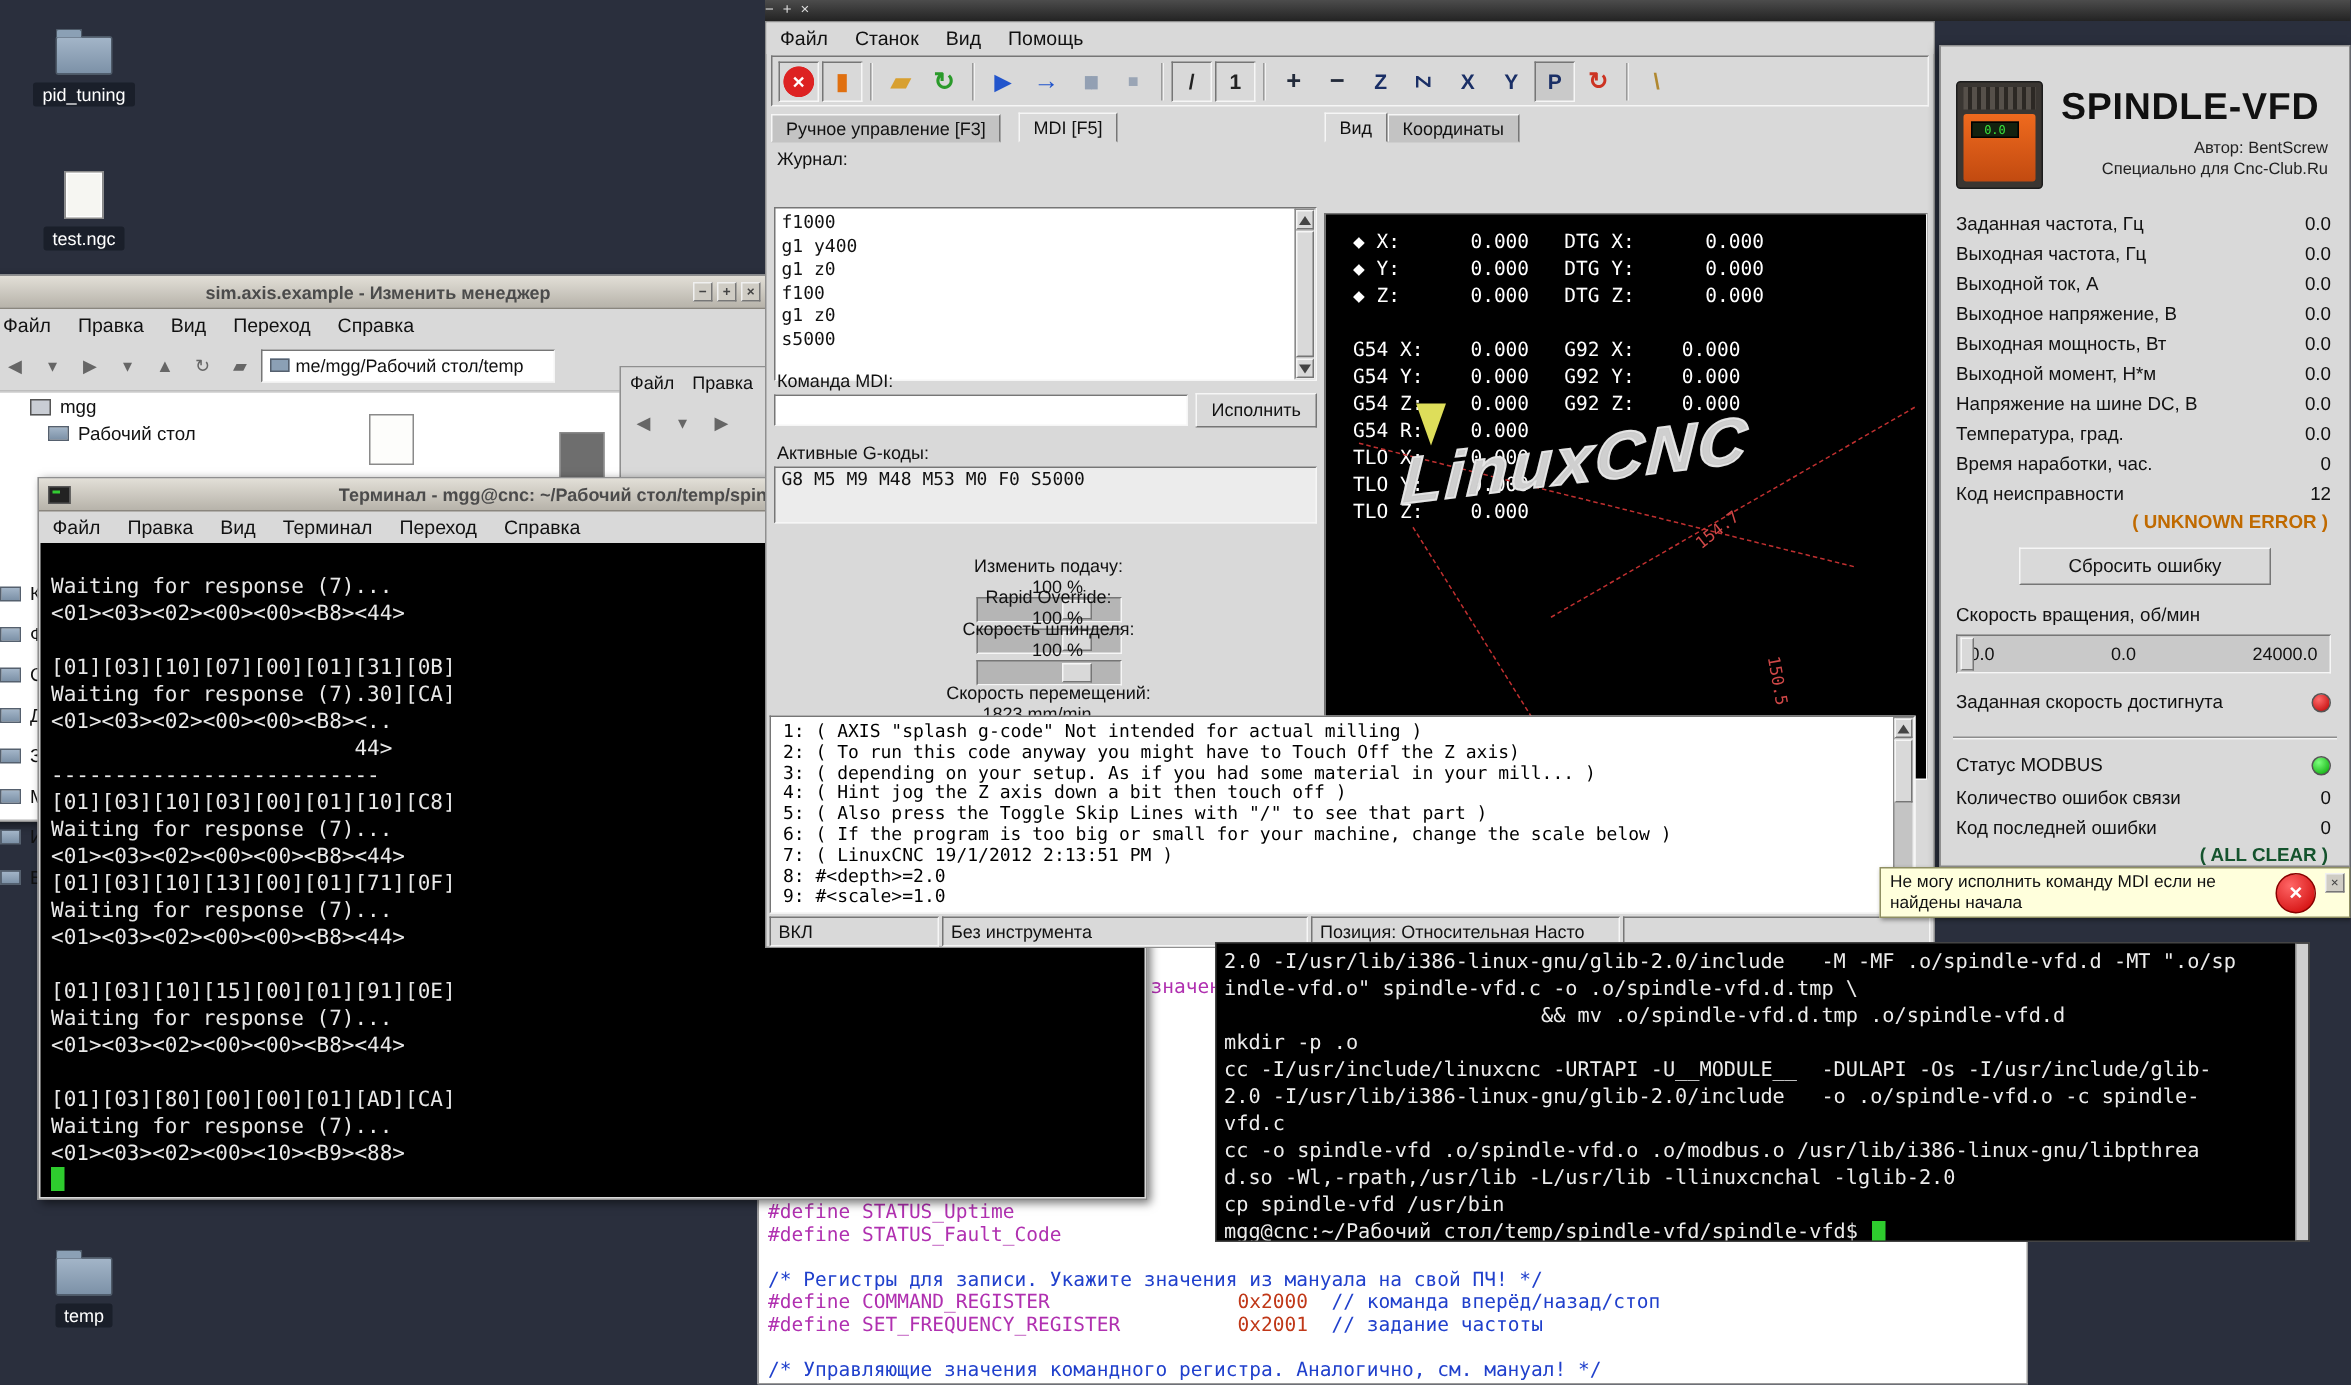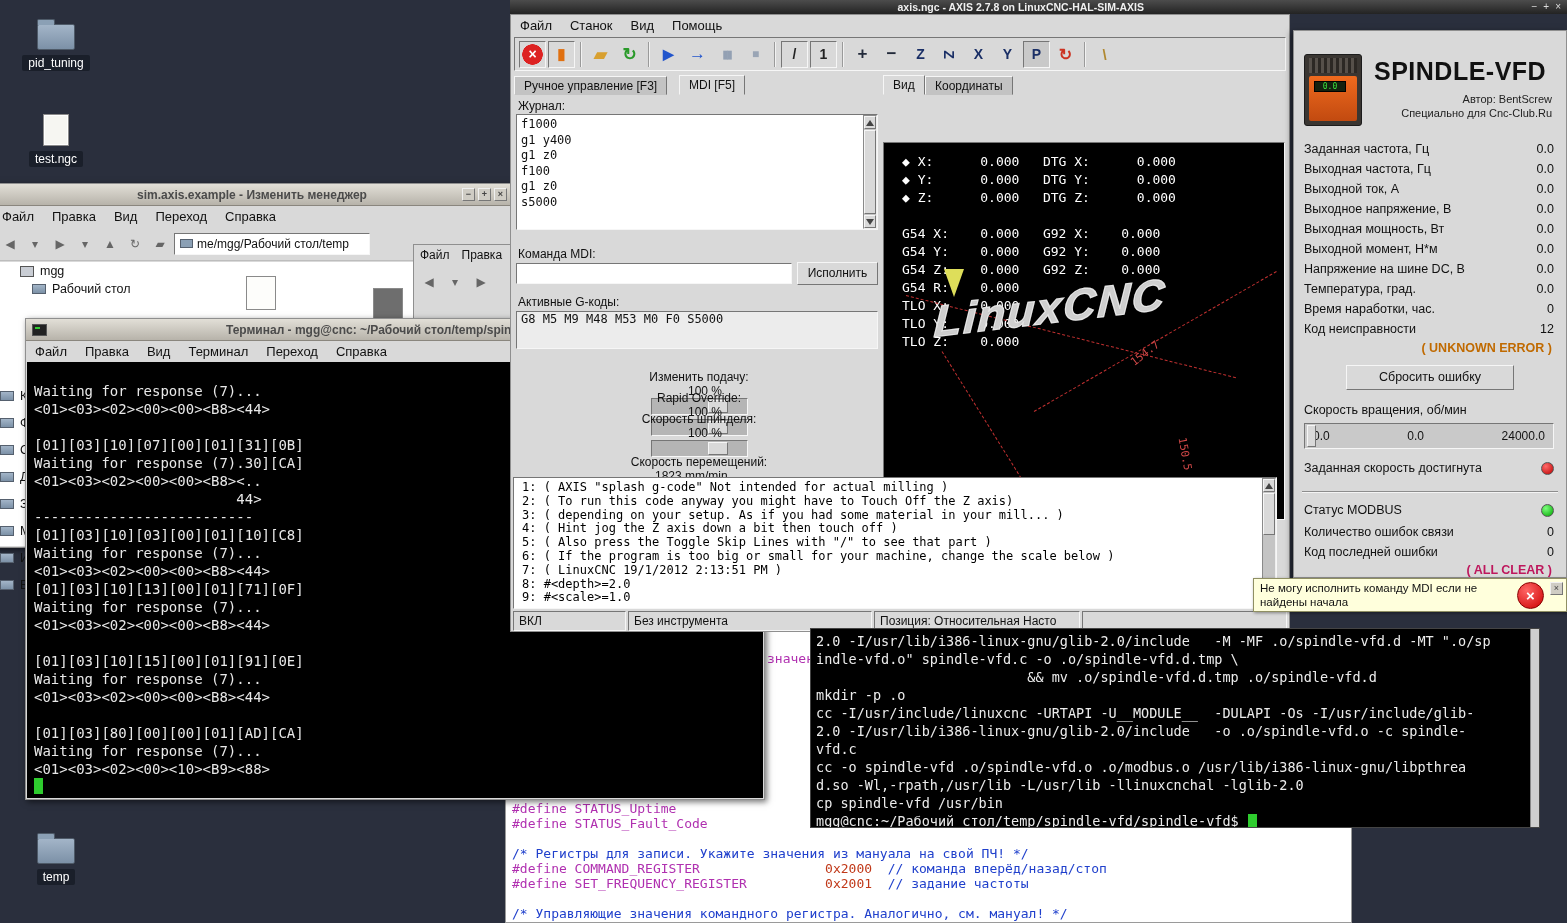--- a/index.html
+++ b/index.html
@@ -57,21 +57,21 @@
 [data-name="skip-lines-button"],[data-name="optional-pause-button"]{border:1px solid;border-color:#767676 #f6f6f6 #f6f6f6 #767676;color:#222;}
 [data-name="zoom-in-button"],[data-name="zoom-out-button"]{font-size:17px;color:#222a3a;}
 [data-name="view-z-button"],[data-name="view-x-button"],[data-name="view-y-button"]{color:#1a2f66;}
 [data-name="view-z2-button"]{color:#1a2f66;transform:rotate(90deg);}
 [data-name="view-p-button"]{border:1px solid;border-color:#767676 #f6f6f6 #f6f6f6 #767676;background:#c9c9c9;color:#1a2f66;}
 [data-name="rotate-button"]{color:#cc3322;font-size:16px;}
 [data-name="clear-plot-button"]{color:#b08830;font-size:15px;}
 .tab{position:absolute;height:19px;background:#c3c3c3;border:1px solid;border-color:#f6f6f6 #767676 transparent #f6f6f6;font-size:12px;padding:2px 9px;white-space:nowrap;}
 .tab.sel{background:#d9d9d9;height:20px;font-weight:normal;z-index:2;}
 .lbl{position:absolute;font-size:12px;color:#111;white-space:nowrap;}
-.listbox{position:absolute;background:#fff;}
+.listbox{position:absolute;background:#fff;margin-top:24px;}
 .entry{position:absolute;background:#fff;border:1px solid;border-color:#767676 #f6f6f6 #f6f6f6 #767676;font-family:"DejaVu Sans Mono",monospace;font-size:12px;padding:0 4px;}
 .btn{position:absolute;background:#d9d9d9;border:1px solid;border-color:#f6f6f6 #767676 #767676 #f6f6f6;font-size:12px;text-align:center;}
 .ovr{position:absolute;left:6px;width:364px;height:20px;display:flex;align-items:center;flex-direction:column;}
 .ovr-label{font-size:12px;flex:1;white-space:nowrap;}
 .ovr-value{font-size:12px;width:88px;text-align:right;padding-right:21px;white-space:nowrap;}
 .scale{position:relative;width:97px;height:17px;background:#b5b5b5;border:1px solid;border-color:#767676 #f6f6f6 #f6f6f6 #767676;flex:none;}
 .handle{position:absolute;top:1px;left:0;width:20px;height:13px;background:#d9d9d9;border:1px solid;border-color:#f6f6f6 #767676 #767676 #f6f6f6;}
 .preview{position:absolute;background:#000;border:1px solid;border-color:#767676 #f6f6f6 #f6f6f6 #767676;overflow:hidden;margin-top:48px;}
 .dro{position:absolute;left:18px;top:10px;font-size:13px;line-height:18px;color:#fff;white-space:pre;}
 .cone{position:absolute;width:0;height:0;border-left:10px solid transparent;border-right:10px solid transparent;border-top:28px solid #dede5a;}
@@ -270,21 +270,20 @@
 &lt;01&gt;&lt;03&gt;&lt;02&gt;&lt;00&gt;&lt;00&gt;&lt;B8&gt;&lt;44&gt;
 
 [01][03][80][00][00][01][AD][CA]
 Waiting for response (7)...
 &lt;01&gt;&lt;03&gt;&lt;02&gt;&lt;00&gt;&lt;10&gt;&lt;B9&gt;&lt;88&gt;</pre>
       <div class="cursor" data-name="terminal-cursor" style="left:7px;top:416px;"></div>
     </div>
   </div>
 
   <div class="abs" data-name="axis-titlebar" style="left:510px;top:0;width:1057px;height:14px;background:linear-gradient(#4c4c4c,#232323);display:flex;align-items:center;">
-    <span style="flex:1;text-align:center;font-size:10.5px;font-weight:bold;color:#f0f0f0;white-space:nowrap;" data-name="axis-title">axis.ngc - AXIS 2.7.8 on LinuxCNC-HAL-SIM-AXIS</span>
     <span style="display:flex;gap:6px;padding-right:6px;color:#ddd;font-size:10px;line-height:12px;">
       <span data-name="minimize-button">−</span>
       <span data-name="maximize-button">+</span>
       <span data-name="close-button">×</span>
     </span>
   </div>
 
   <div class="win" data-name="axis-window" style="left:510px;top:14px;width:780px;height:618px;box-shadow:none;">
     <div class="menubar" data-name="axis-menubar">
 
@@ -524,21 +523,21 @@
       <span class="led green" data-name="modbus-led-green"></span>
     </div>
     <div class="abs" style="left:10px;right:12px;top:494px;display:flex;justify-content:space-between;" data-name="vfd-comm-errors-row">
       <span style="font-size:12.5px;" data-name="vfd-comm-errors-label">Количество ошибок связи</span>
       <span style="font-size:12.5px;" data-name="vfd-comm-errors-value">0</span>
     </div>
     <div class="abs" style="left:10px;right:12px;top:514px;display:flex;justify-content:space-between;" data-name="vfd-last-error-row">
       <span style="font-size:12.5px;" data-name="vfd-last-error-label">Код последней ошибки</span>
       <span style="font-size:12.5px;" data-name="vfd-last-error-value">0</span>
     </div>
-    <div class="abs" style="right:14px;top:532px;font-size:12.5px;color:#be185d;font-weight:bold;margin-left:48px;" data-name="vfd-clear-status">( ALL CLEAR )</div>
+    <div class="abs" style="right:14px;top:532px;font-size:12.5px;color:#14532d;font-weight:bold;margin-left:48px;" data-name="vfd-clear-status">( ALL CLEAR )</div>
   </div>
 
   <div class="tooltip" data-name="mdi-error-tooltip" style="left:1253px;top:578px;width:314px;height:34px;">
     <div style="font-size:11.5px;line-height:13.5px;padding:3px 6px;" data-name="tooltip-text">
       <div>Не могу исполнить команду MDI если не</div>
       <div>найдены начала</div>
     </div>
     <div class="err-badge" data-name="error-icon" style="right:22px;top:3px;">
         <span>×</span>
       </div>

